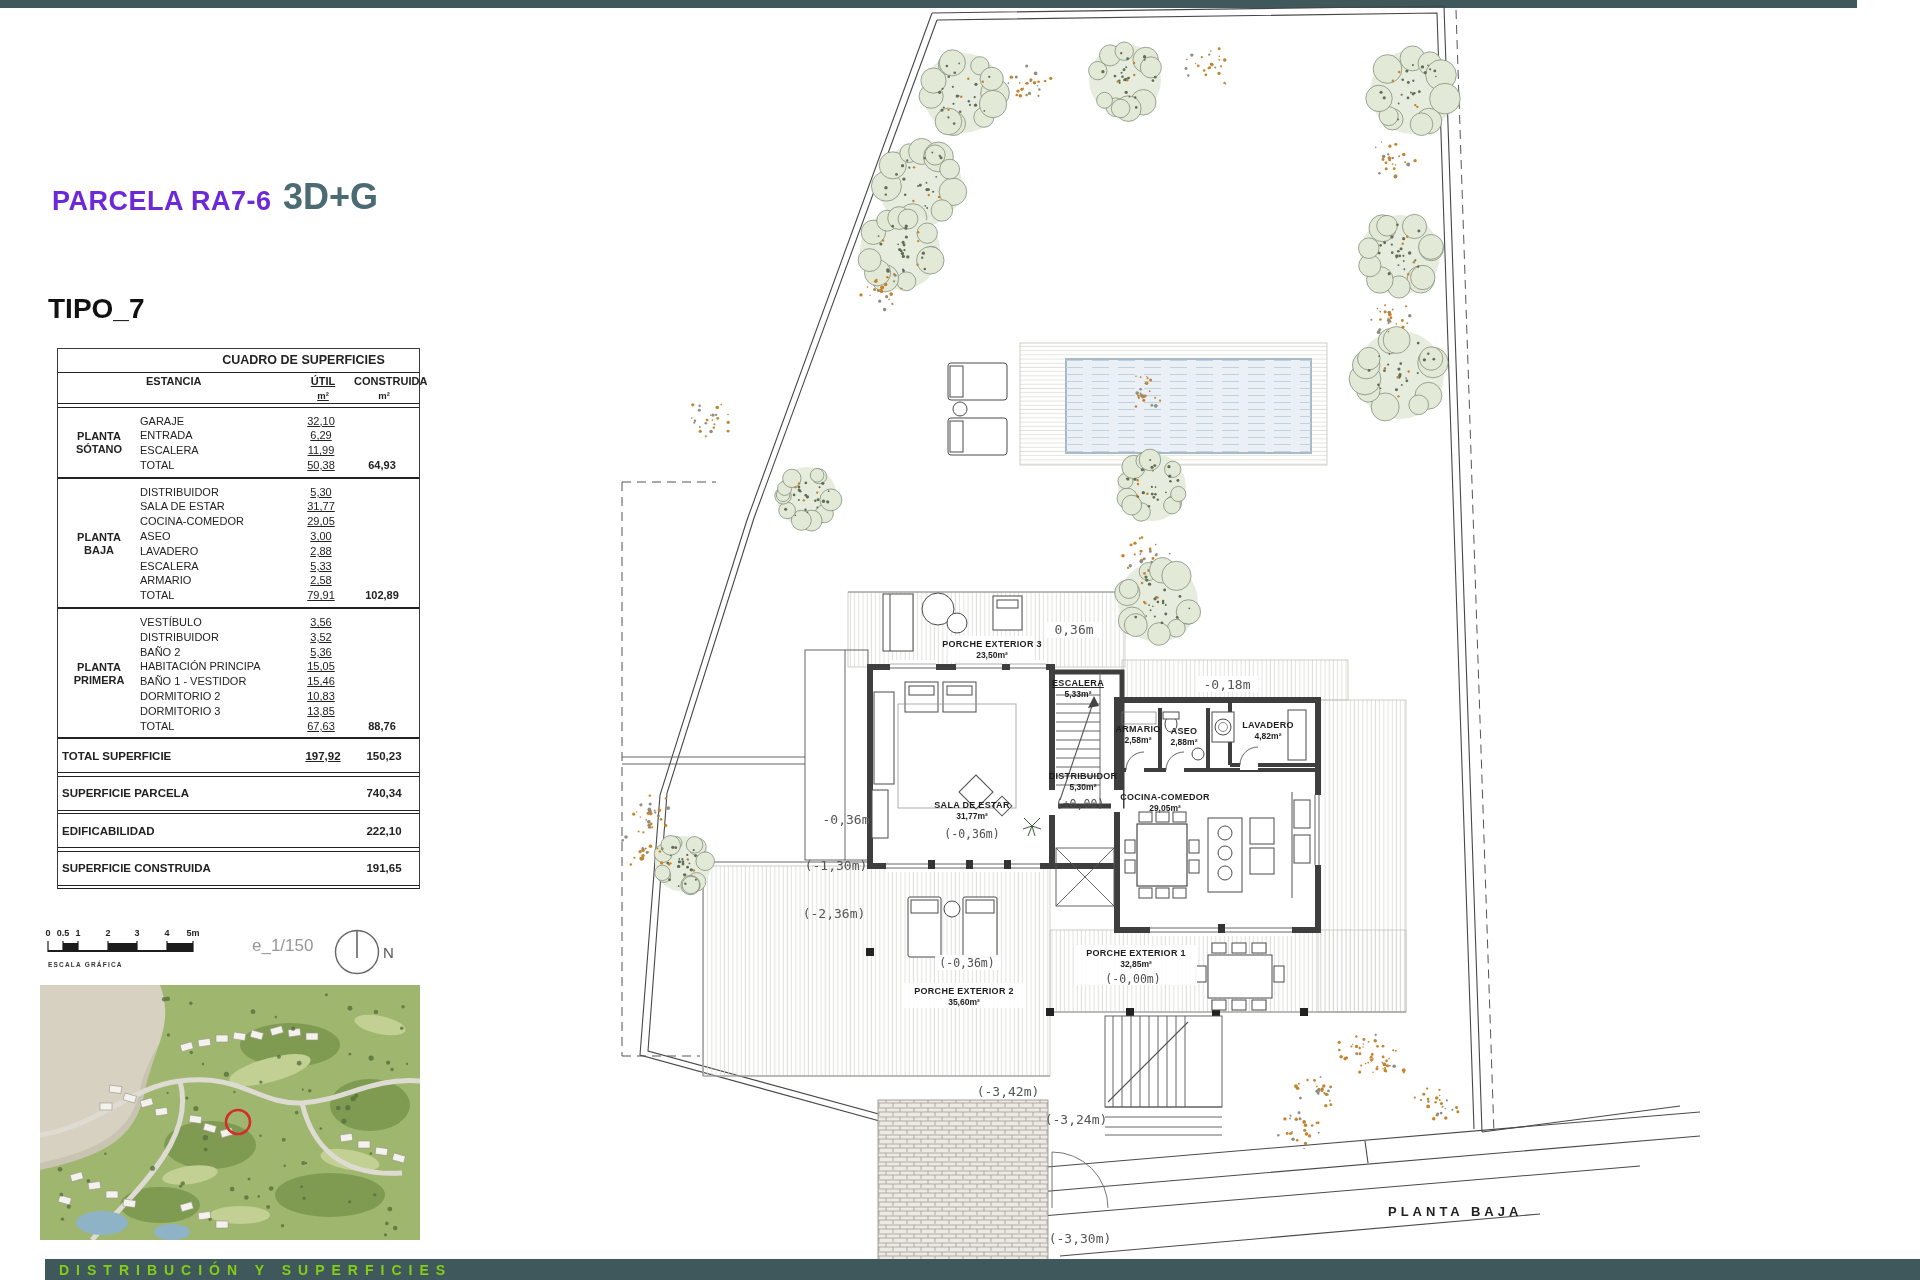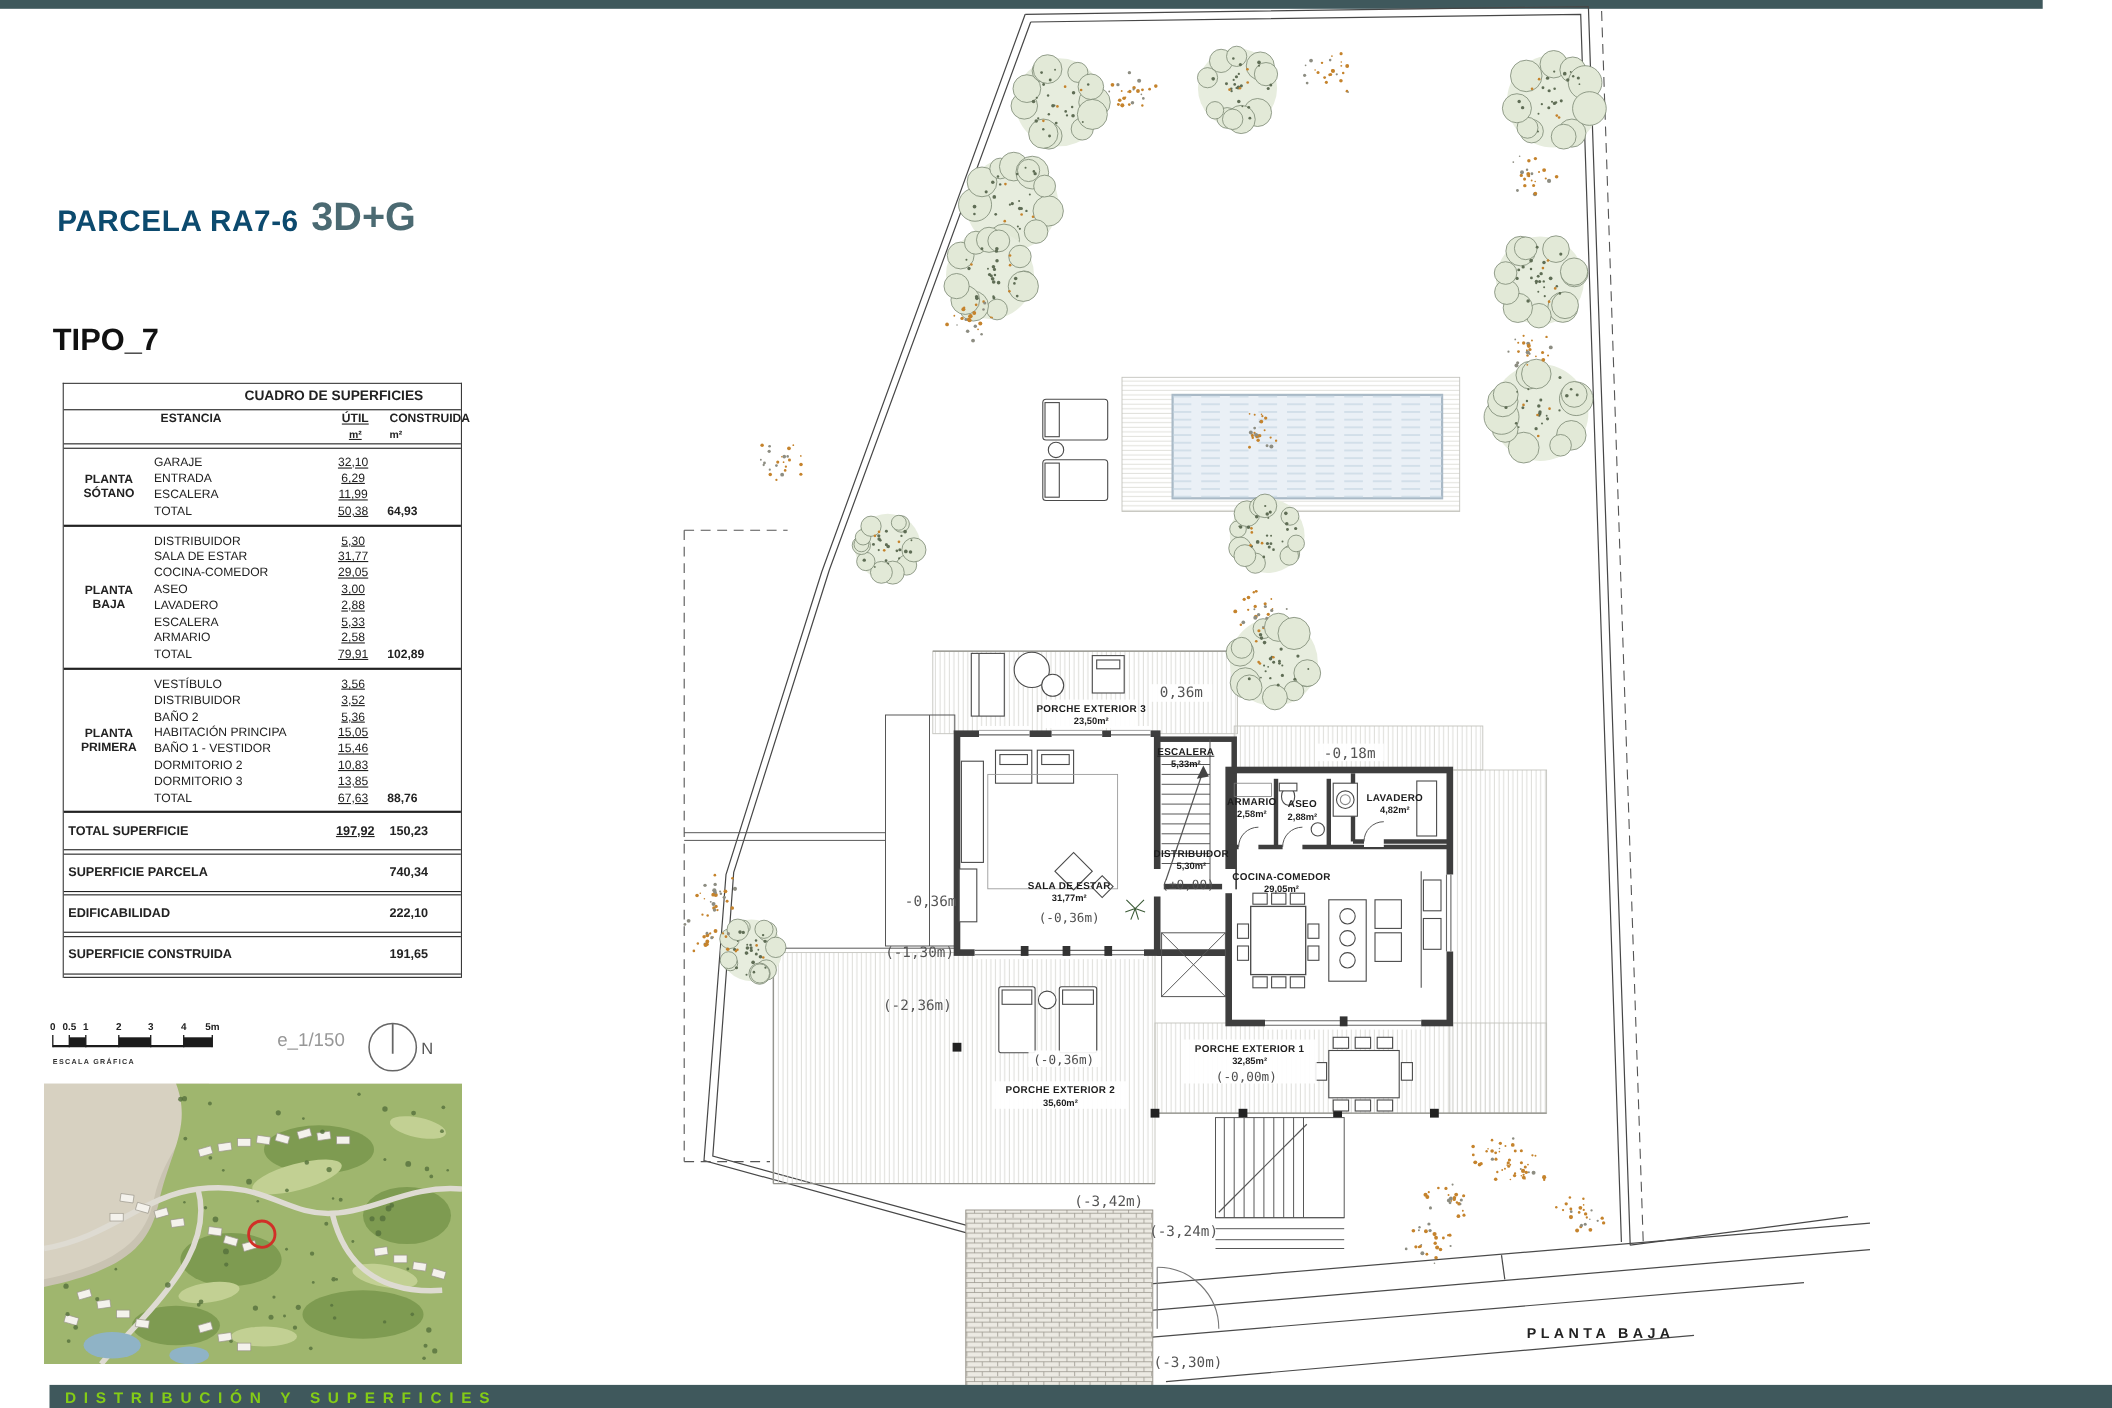--- a/index.html
+++ b/index.html
@@ -2,38 +2,38 @@
 <html><head>
 <meta charset="utf-8">
 <style>
   html,body{margin:0;padding:0;background:#fff;}
   .sheet{position:relative;width:1920px;height:1280px;background:#ffffff;overflow:hidden;
          font-family:"Liberation Sans",sans-serif;color:#1c1c1c;}
   .topbar{position:absolute;left:0;top:0;width:1857px;height:8px;background:#3f585c;}
   .footer{position:absolute;left:45px;top:1259px;width:1875px;height:21px;background:#3f585c;
           color:#84cc16;font-size:14px;font-weight:bold;letter-spacing:7px;
           display:flex;align-items:center;padding-left:14px;box-sizing:border-box;}
-  .title{position:absolute;left:52px;top:186px;font-size:27px;font-weight:bold;letter-spacing:.5px;color:#0c4a6e;}
+  .title{position:absolute;left:52px;top:186px;font-size:27px;font-weight:bold;letter-spacing:.5px;color:#6d28d9;}
   .badge{position:absolute;left:283px;top:176px;font-size:36px;font-weight:bold;color:#4b6a72;}
   .subtitle{position:absolute;left:48px;top:293px;font-size:28px;font-weight:bold;color:#111;}
   .ratio{position:absolute;left:252px;top:936px;font-size:17px;color:#979797;}
   .scalebar{position:absolute;left:40px;top:925px;}
   .north{position:absolute;left:330px;top:924px;}
   .map{position:absolute;left:40px;top:985px;}
   .plan{position:absolute;left:560px;top:0px;}
   
   .sup{position:absolute;left:57px;top:348px;width:363px;box-sizing:border-box;
        border-left:1px solid #3a3a3a;border-right:1px solid #3a3a3a;border-top:1px solid #3a3a3a;
        font-size:11px;color:#222;}
   .t-title{height:23px;line-height:23px;font-weight:bold;font-size:12.5px;text-align:center;
            padding-left:130px;border-bottom:1.5px solid #222;}
   .t-cols,.t-units{display:grid;grid-template-columns:84px 150px 62px 60px;padding-right:7px;}
   .t-cols{height:17px;line-height:17px;font-weight:bold;}
   .t-units{height:13px;line-height:11px;font-weight:bold;font-size:9.5px;}
-  .c2{padding-left:4px;} .c3{text-align:center;text-decoration:underline;} .c4{text-align:left;}
+  .c2{padding-left:4px;} .c3{text-align:center;text-decoration:underline;} .c4{text-align:center;}
   .rule{border-top:1.5px solid #222;border-bottom:1.5px solid #222;height:2.5px;}
   .rule1{border-top:2px solid #222;height:0;}
   .sec{display:flex;padding:6px 0 4px 0;}
   .sec-label{width:84px;display:flex;flex-direction:column;justify-content:center;align-items:center;
              font-weight:bold;line-height:13px;text-align:center;}
   .sec-rows{flex:1;}
   .srow{display:grid;grid-template-columns:150px 62px 60px;padding-right:7px;height:14.8px;line-height:14.8px;}
   .srow.total .v2{font-weight:bold;}
   .sum{display:grid;grid-template-columns:234px 62px 60px;padding-right:7px;height:33px;
        align-items:center;font-weight:bold;font-size:11.5px;}

